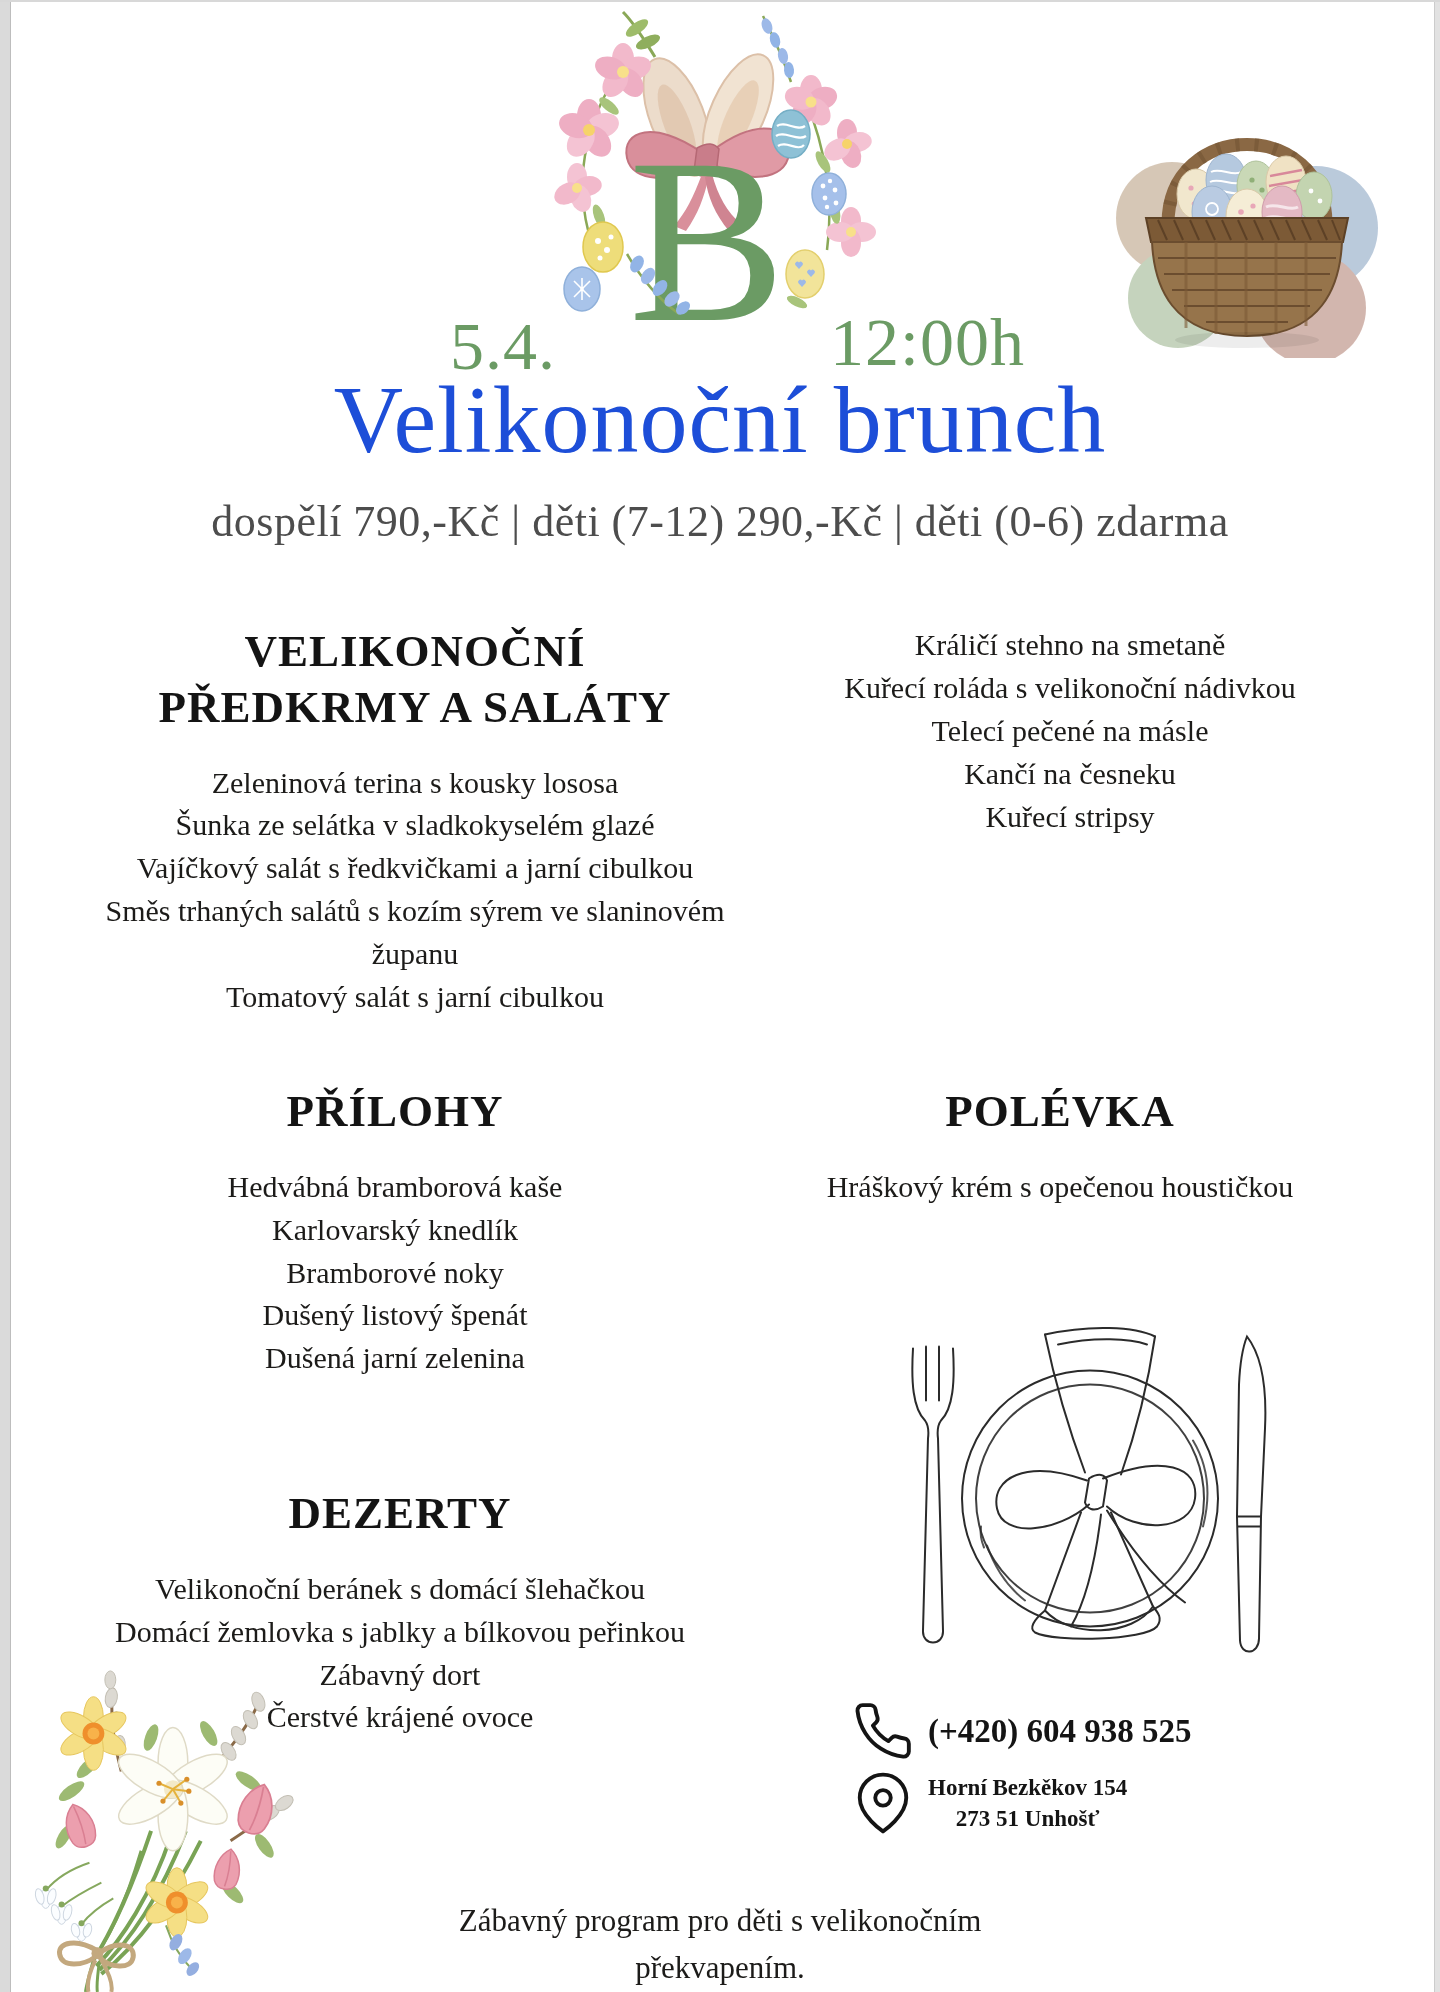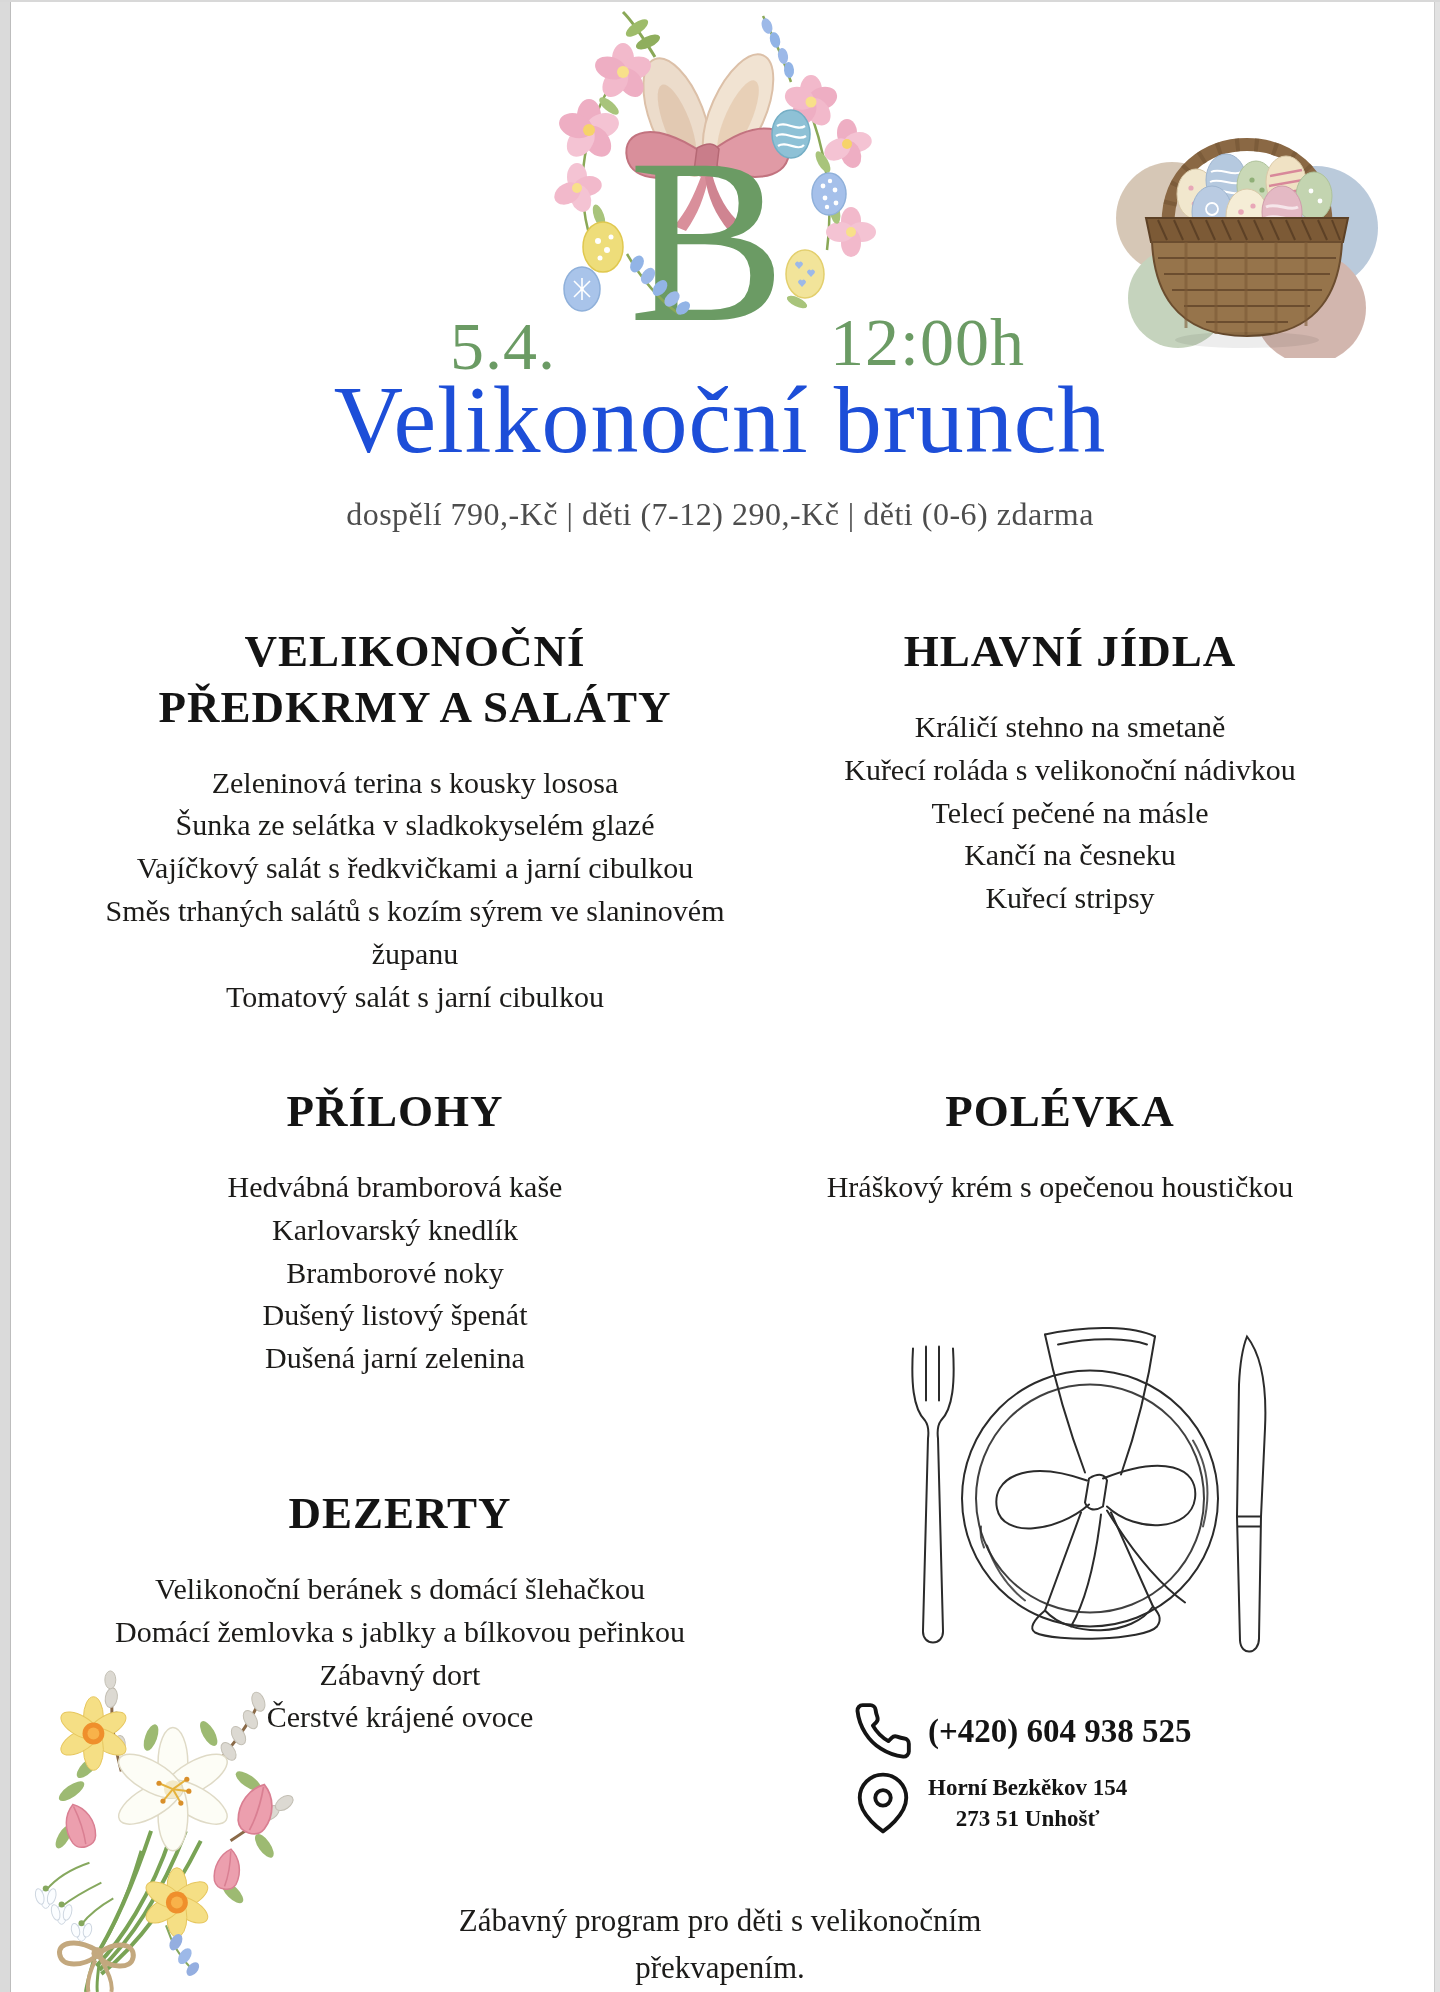--- a/index.html
+++ b/index.html
@@ -21,21 +21,21 @@
   }
   .date-label{left:450px;top:312px;}
   .time-label{left:830px;top:308px;}
 
   .page-title{
     position:absolute;left:0;top:370px;width:1440px;margin:0;text-align:center;
     font-size:96px;font-weight:400;color:#1d4ed8;line-height:1.05;letter-spacing:1px;
   }
   .pricing-line{
     position:absolute;left:0;top:496px;width:1440px;text-align:center;
-    font-size:32px;color:#4d4d4d;letter-spacing:0.5px;
+    font-size:44px;color:#4d4d4d;letter-spacing:0.5px;
   }
 
   .basket{left:1116px;top:76px;width:262px;height:282px;}
 
   .menu-section{position:absolute;text-align:center;margin-top:8px;}
   .s-starters{left:80px;top:616px;width:670px;}
   .s-mains{left:800px;top:616px;width:540px;}
   .s-sides{left:95px;top:1076px;width:600px;}
   .s-soup{left:770px;top:1076px;width:580px;}
   .s-desserts{left:55px;top:1478px;width:690px;}
@@ -306,23 +306,20 @@
     <div class="s-items">
       <p>Zeleninová terina s kousky lososa</p>
       <p>Šunka ze selátka v sladkokyselém glazé</p>
       <p>Vajíčkový salát s ředkvičkami a jarní cibulkou</p>
       <p>Směs trhaných salátů s kozím sýrem ve slaninovém županu</p>
       <p>Tomatový salát s jarní cibulkou</p>
     </div>
   </section>
 
   <section class="menu-section s-mains">
-    <h2 class="s-title">
-      <span class="tl">HLAVNÍ JÍDLA</span>
-    </h2>
     <div class="s-items">
       <p>Králičí stehno na smetaně</p>
       <p>Kuřecí roláda s velikonoční nádivkou</p>
       <p>Telecí pečené na másle</p>
       <p>Kančí na česneku</p>
       <p>Kuřecí stripsy</p>
     </div>
   </section>
 
   <section class="menu-section s-sides">

